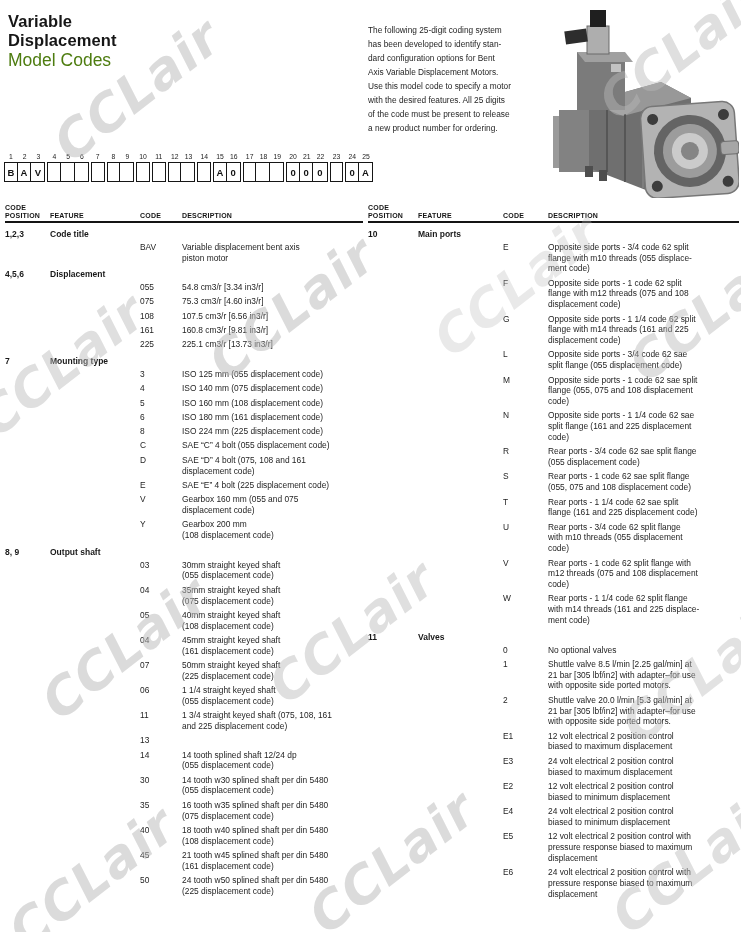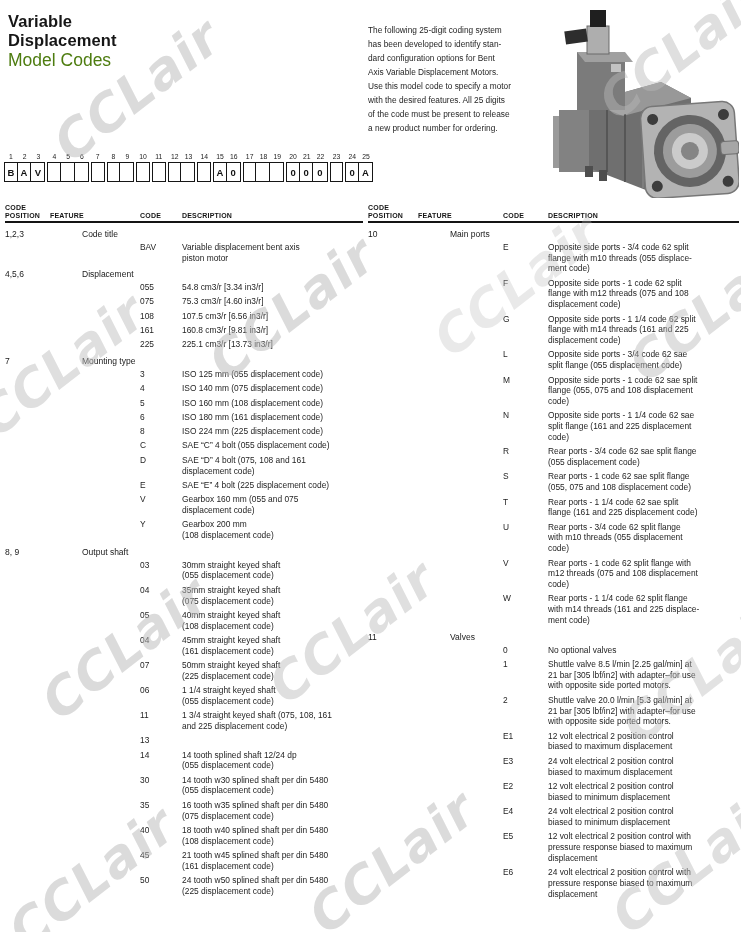--- a/index.html
+++ b/index.html
@@ -24,22 +24,22 @@
   .ccell:first-child .cbox{margin-left:0;}
   
   .col{position:absolute;top:204px;}
   .col-left{left:5px;width:358px;--c1:45px;--c2:90px;--c3:42px;}
   .col-right{left:368px;width:371px;--c1:50px;--c2:85px;--c3:45px;}
   .thead{display:grid;grid-template-columns:var(--c1) var(--c2) var(--c3) 1fr;
          align-items:end;font-size:7px;font-weight:bold;letter-spacing:.2px;color:#141414;
          border-bottom:2.6px solid #141414;padding-bottom:2px;}
   .th-pos span{display:block;line-height:7.5px;}
   .sec{display:grid;grid-template-columns:var(--c1) var(--c2) var(--c3) 1fr;
-       font-weight:normal;font-size:8.5px;line-height:10.8px;color:#191919;
-       margin-top:6px;margin-bottom:2px;gap:32px;}
+       font-weight:bold;font-size:8.5px;line-height:10.8px;color:#191919;
+       margin-top:6px;margin-bottom:2px;}
   .trow{display:grid;grid-template-columns:var(--c1) var(--c2) var(--c3) 1fr;
         font-size:8.4px;line-height:10.8px;margin-bottom:3.5px;color:#242424;}
   .trow .code{grid-column:3;}
   .trow .desc{grid-column:4;white-space:pre-line;}
   
   .wm-layer{position:absolute;inset:0;pointer-events:none;z-index:6;}
   .wm{position:absolute;font-family:"DejaVu Sans",sans-serif;font-weight:bold;font-style:italic;
       font-size:52px;letter-spacing:1px;color:#b9b9b9;opacity:.5;transform:rotate(-38deg);
       white-space:nowrap;}
 </style>

